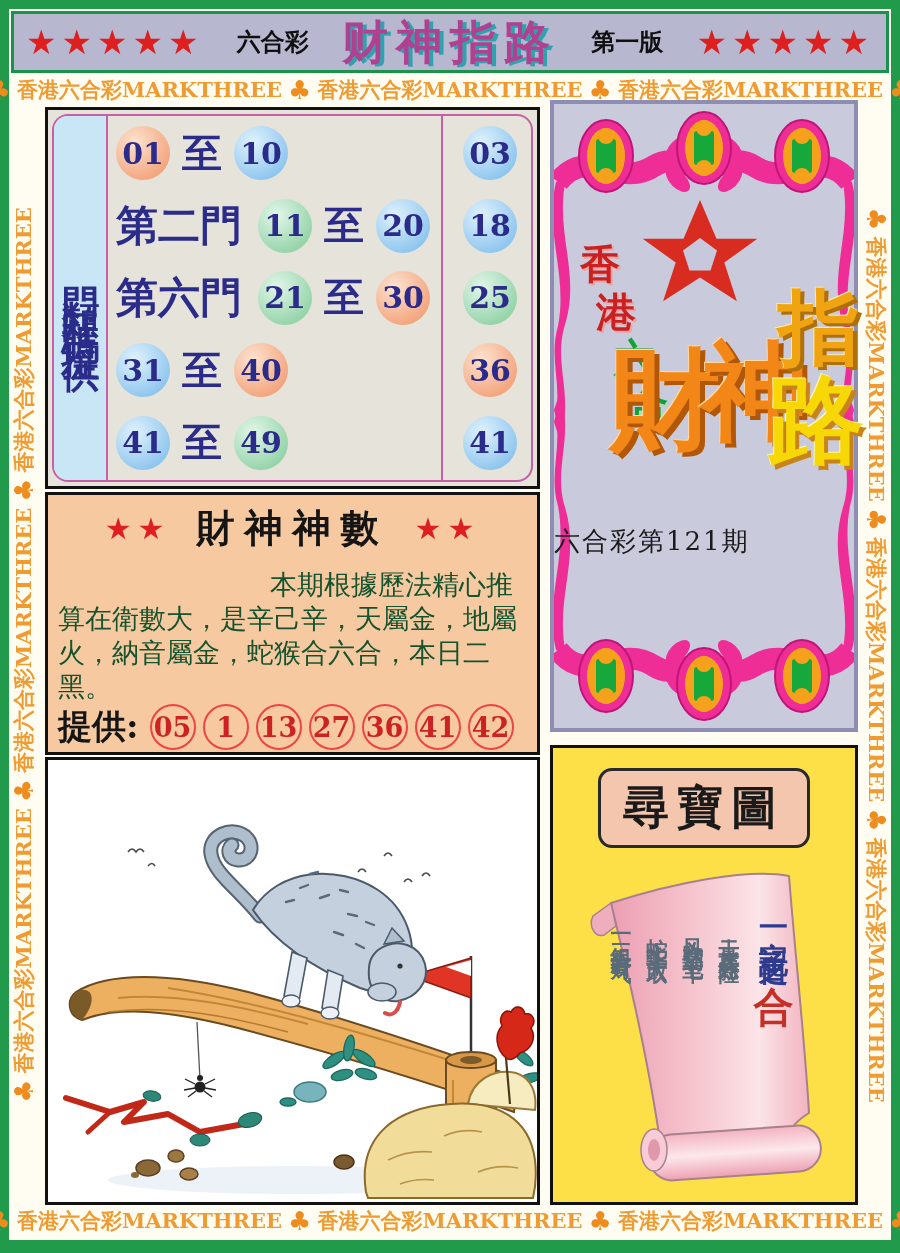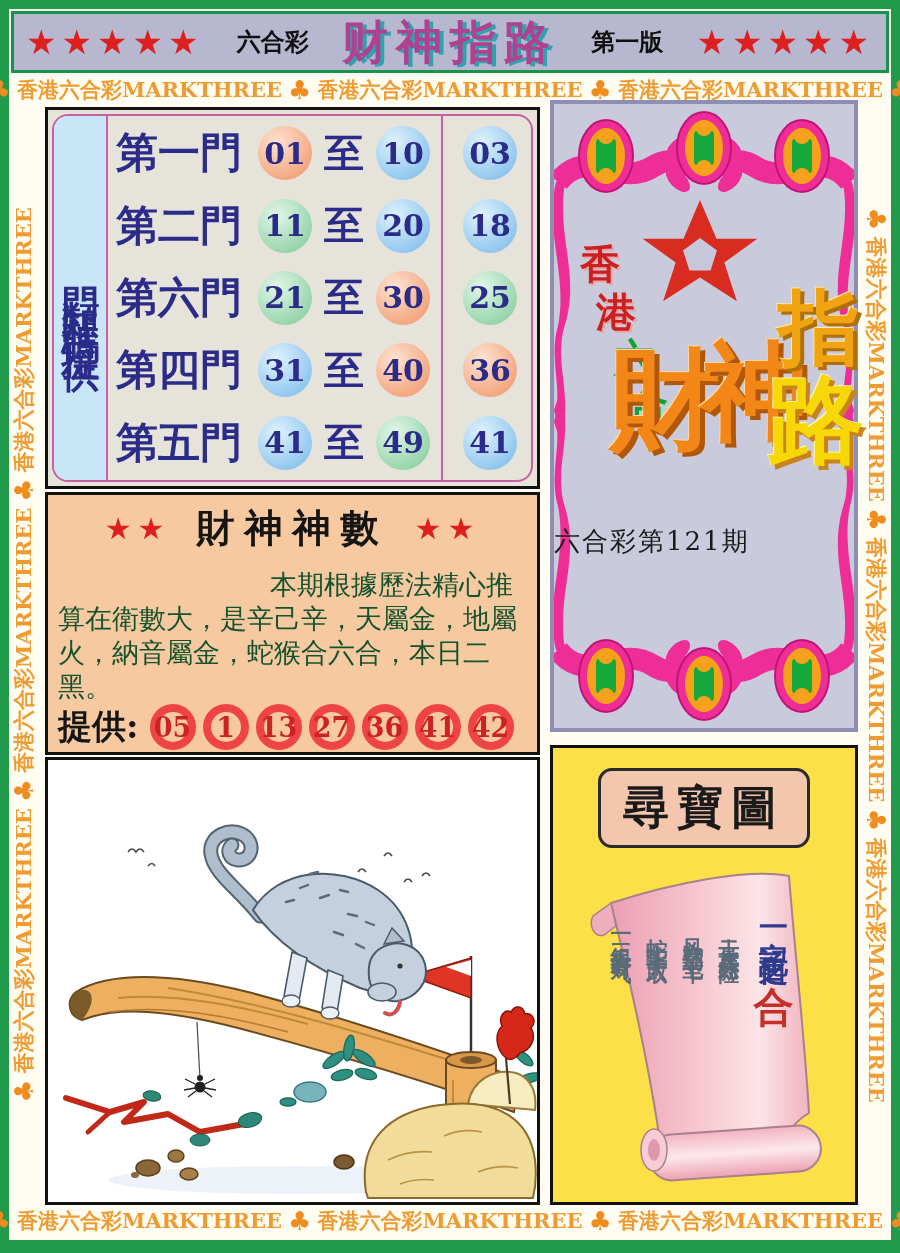--- a/index.html
+++ b/index.html
@@ -53,21 +53,21 @@
   
   .panel-fortune{left:36px;top:483px;width:495px;height:263px;background:#f6c9a1;padding:4px 10px;}
   .f-title{display:flex;align-items:center;justify-content:center;gap:26px;margin-top:4px;}
   .f-stars{color:#dd1f1f;font-size:30px;letter-spacing:6px;line-height:1;}
   .f-name{font-size:38px;font-weight:bold;color:#151515;letter-spacing:10px;
     font-family:"DejaVu Serif","Liberation Serif",serif;}
   .f-body{margin-top:14px;font-size:27px;line-height:34px;font-weight:normal;color:#14532d;
     font-family:"DejaVu Serif","Liberation Serif",serif;text-indent:212px;}
   .f-provide{display:flex;align-items:center;gap:7px;}
   .f-plabel{font-size:34px;font-weight:bold;color:#151515;font-family:"DejaVu Serif","Liberation Serif",serif;margin-right:4px;}
-  .pnum{width:46px;height:46px;border:8px solid #ef4444;border-radius:50%;color:#cc2222;font-weight:bold;
+  .pnum{width:46px;height:46px;border:2px solid #ef4444;border-radius:50%;color:#cc2222;font-weight:bold;
     font-size:27px;display:flex;align-items:center;justify-content:center;
     font-family:"DejaVu Serif","Liberation Serif",serif;flex:0 0 auto;}
 
   
   .panel-illustration{left:36px;top:748px;width:495px;height:448px;background:#ffffff;}
 
   
   .panel-poster{left:541px;top:91px;width:308px;height:632px;background:#cacadd;border:4px solid #8e8eb4;}
   .poster-svg{position:absolute;inset:0;width:100%;height:100%;}
   .p-loc span{position:absolute;font-size:40px;font-weight:bold;line-height:1;
@@ -158,49 +158,46 @@
 
   <div class="panel panel-table">
     <div class="pink-frame">
       <div class="t-side">
         <span>門類旺碼提供</span>
       </div>
       <div class="t-rows">
         <div class="t-vline"></div>
 
         <div class="t-row">
-          <span class="t-label">第一門</span>
           <span class="num" data-color="orange">01</span>
           <span class="t-to">至</span>
           <span class="num" data-color="blue">10</span>
           <span class="num t-result" data-color="blue">03</span>
         </div>
         <div class="t-row">
           <span class="t-label">第二門</span>
           <span class="num" data-color="green">11</span>
           <span class="t-to">至</span>
           <span class="num" data-color="blue">20</span>
           <span class="num t-result" data-color="blue">18</span>
         </div>
         <div class="t-row">
           <span class="t-label">第六門</span>
           <span class="num" data-color="green">21</span>
           <span class="t-to">至</span>
           <span class="num" data-color="orange">30</span>
           <span class="num t-result" data-color="green">25</span>
         </div>
         <div class="t-row">
-          <span class="t-label">第四門</span>
           <span class="num" data-color="blue">31</span>
           <span class="t-to">至</span>
           <span class="num" data-color="orange">40</span>
           <span class="num t-result" data-color="orange">36</span>
         </div>
         <div class="t-row">
-          <span class="t-label">第五門</span>
           <span class="num" data-color="blue">41</span>
           <span class="t-to">至</span>
           <span class="num" data-color="green">49</span>
           <span class="num t-result" data-color="blue">41</span>
         </div>
 
       </div>
     </div>
   </div>
 

